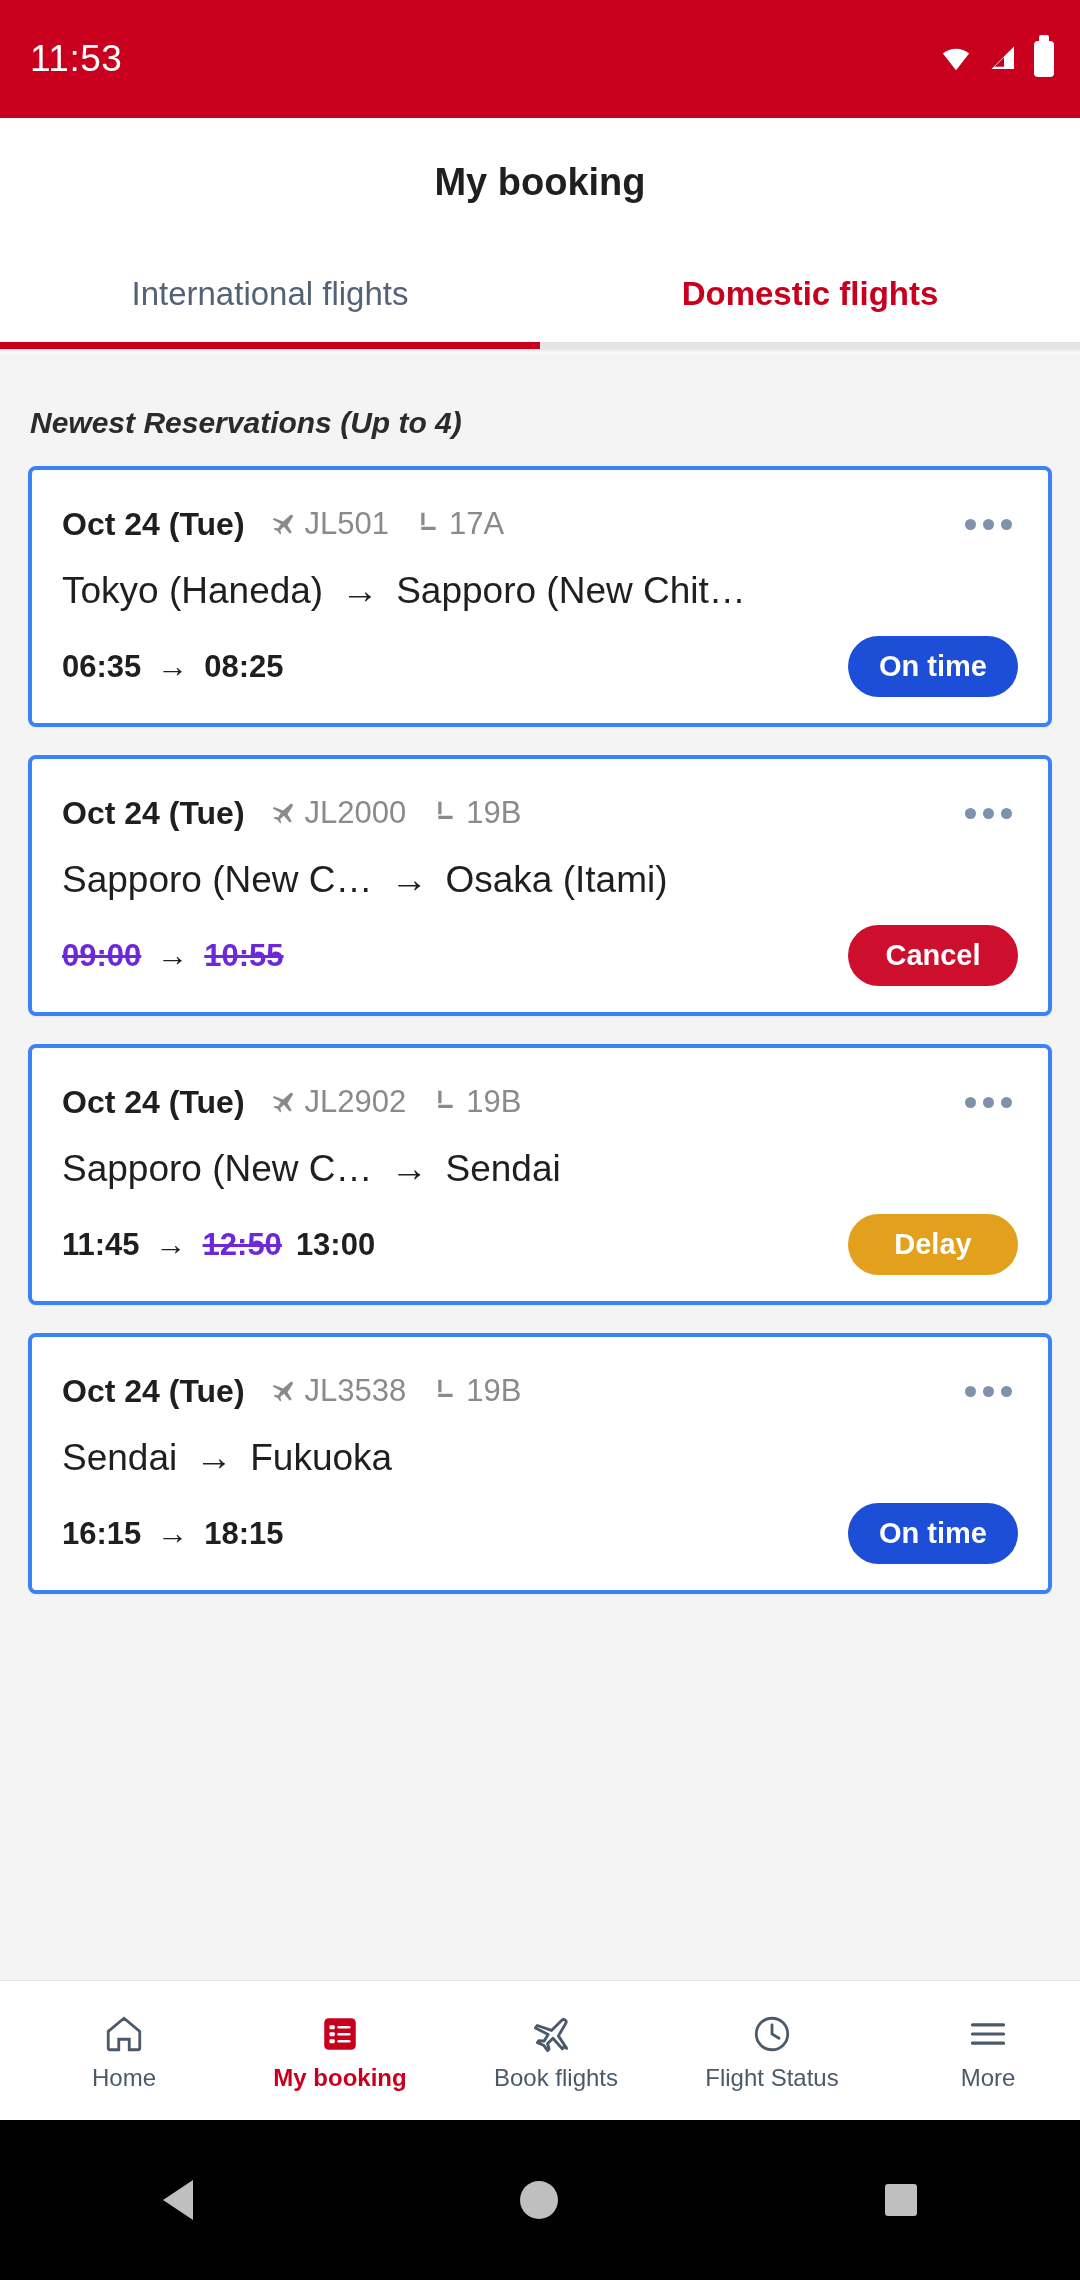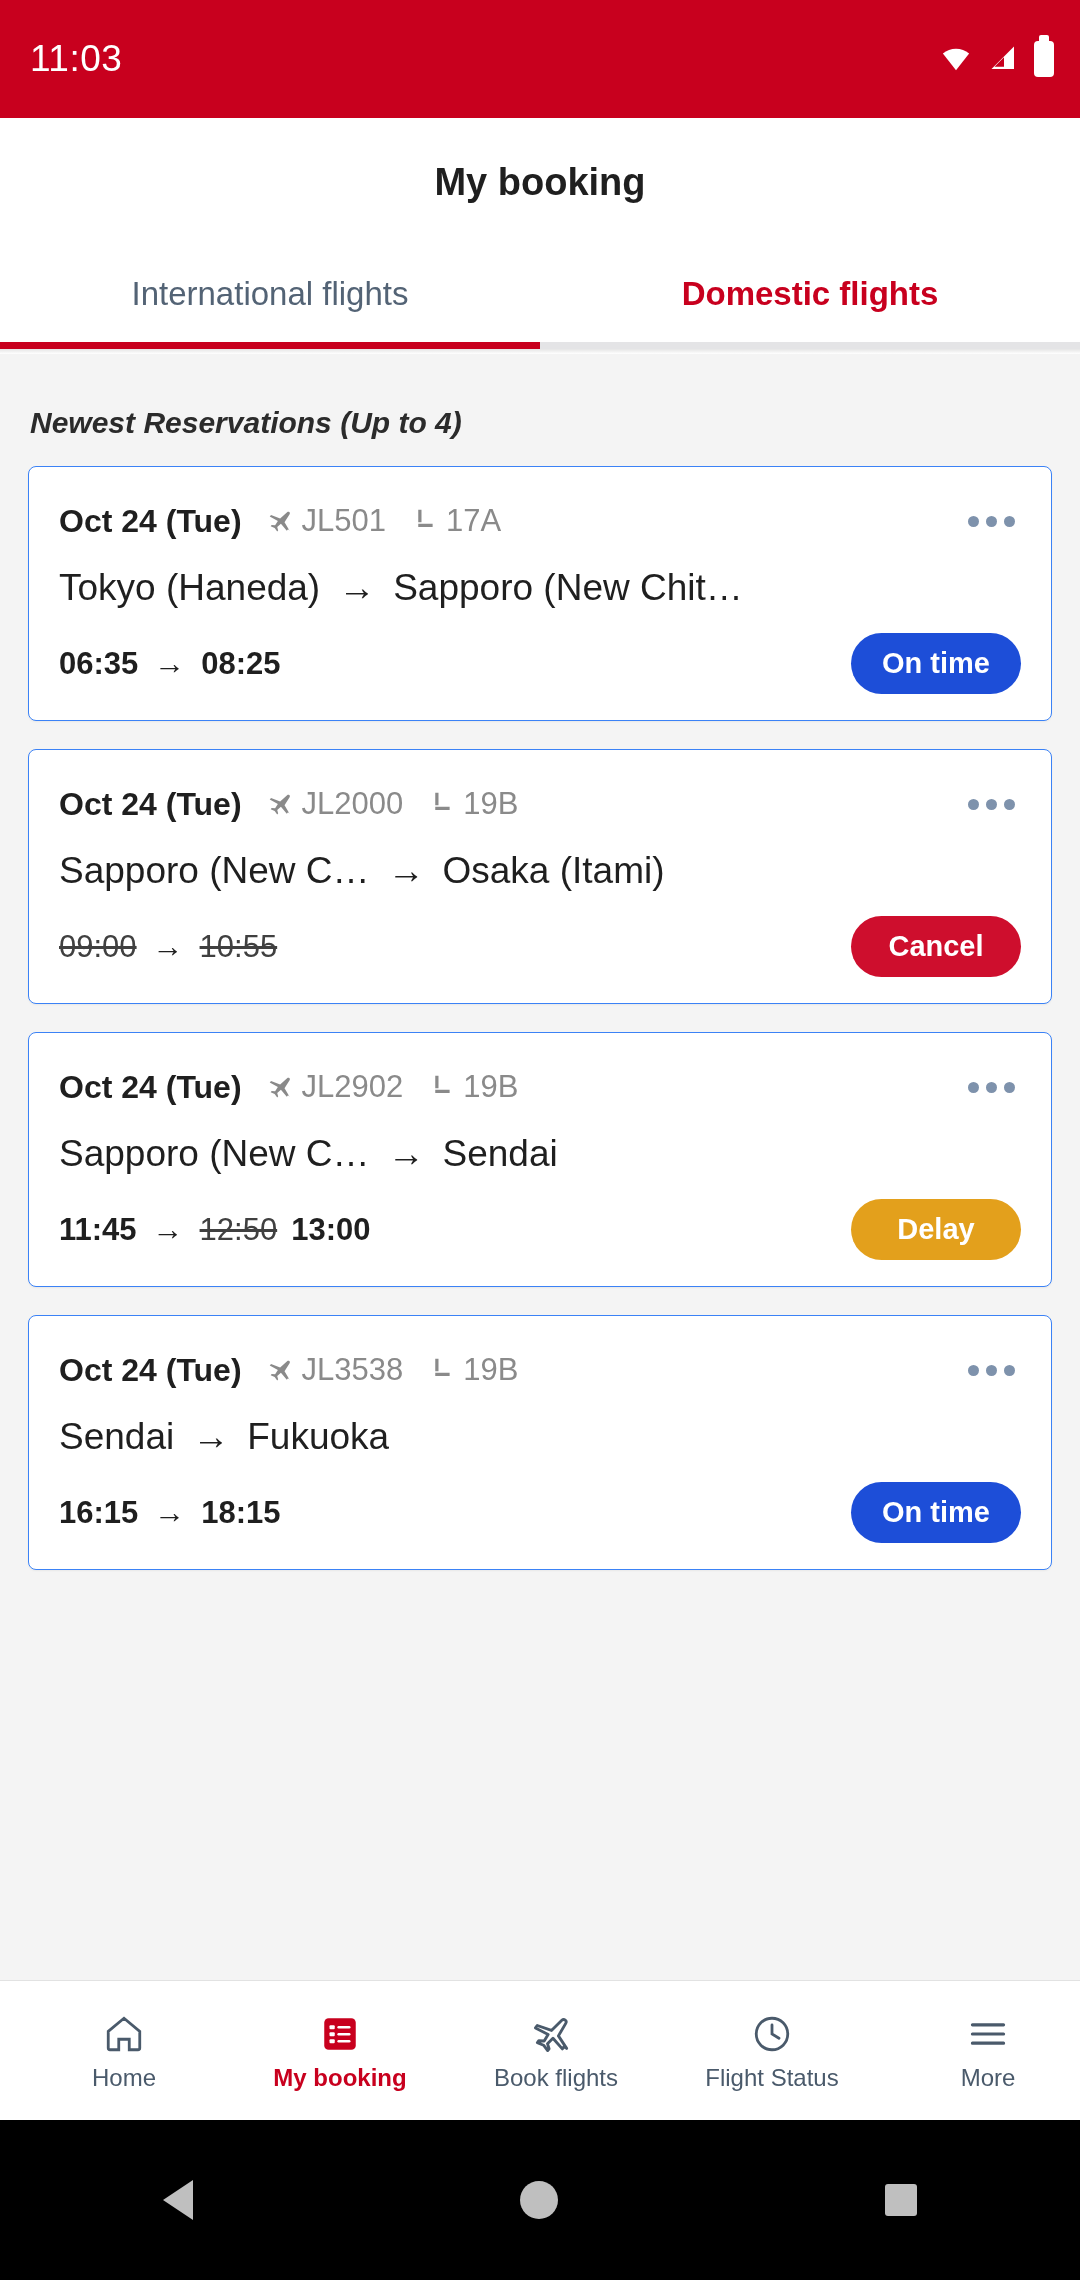--- a/index.html
+++ b/index.html
@@ -39,21 +39,21 @@
   .tab-track { flex: 0 0 7px; display: flex; background: #E4E4E6; }
   .tab-indicator { width: 50%; background: #C8001E; }
   .tab-shadow { flex: 0 0 5px;
     background: linear-gradient(to bottom, rgba(0,0,0,0.10), rgba(0,0,0,0)); }
 
   
   .content { flex: 1 1 auto; background: #F4F4F4; overflow: hidden; padding: 0 28px; position: relative; }
   .section-title { font-size: 30px; font-weight: bold; color: #2B2B2B; padding: 52px 2px 26px 2px; font-style: italic; }
 
   .card {
-    background: #ffffff; border: 1px solid #3b82f6; border-radius: 8px;
+    background: #ffffff; border: 4px solid #3b82f6; border-radius: 8px;
     padding: 30px 30px 26px 30px; margin-bottom: 28px;
     box-shadow: 0 1px 2px rgba(0,0,0,0.05);
   }
   .card-top { display: flex; align-items: center; height: 48px; }
   .card-date { font-size: 32px; font-weight: bold; color: #1F1F1F; white-space: nowrap; }
   .meta { display: flex; align-items: center; margin-left: 26px; color: #8A8A8A; font-size: 31px; white-space: nowrap; }
   .meta .glyph { display: inline-flex; align-items: center; margin-right: 4px; }
   .spacer { flex: 1; }
   .kebab { display: flex; gap: 7px; padding: 10px 6px; }
   .kebab span { width: 11px; height: 11px; border-radius: 50%; background: #7E92AC; display:block; }
@@ -62,21 +62,21 @@
     font-size: 37px; color: #1F1F1F; margin-top: 22px;
     white-space: nowrap; overflow: hidden;
     display: flex; align-items: center;
   }
   .route .seg { overflow: hidden; text-overflow: ellipsis; white-space: nowrap; }
   .route .arr { margin: 0 18px; flex: 0 0 auto; }
 
   .card-bottom { display: flex; align-items: center; margin-top: 24px; min-height: 56px; }
   .times { font-size: 31px; font-weight: bold; color: #1F1F1F; display: flex; align-items: center; white-space: nowrap; }
   .times .arr { margin: 0 16px; font-weight: normal; }
-  .strike { color: #404040; text-decoration: line-through; font-weight: normal; }
+  .strike { color: #6d28d9; text-decoration: line-through; font-weight: bold; }
   .newtime { margin-left: 14px; }
 
   .pill {
     margin-left: auto; border-radius: 40px; color: #ffffff;
     font-size: 29px; font-weight: bold; padding: 14px 30px; white-space: nowrap;
     display: inline-flex; align-items: center; justify-content: center; min-width: 170px;
   }
   .pill.ontime { background: #1d4ed8; }
   .pill.delay  { background: #E3A01C; }
   .pill.cancel { background: #CE0E2D; }
@@ -100,21 +100,21 @@
   .nav-back { width: 0; height: 0; border-top: 20px solid transparent; border-bottom: 20px solid transparent; border-right: 30px solid #BFBFBF; }
   .nav-home { width: 38px; height: 38px; border-radius: 50%; background: #BFBFBF; }
   .nav-rec  { width: 32px; height: 32px; background: #BFBFBF; border-radius: 3px; }
 </style>
 </head>
 <body>
 
 <div class="screen">
 
   <div class="statusbar">
-    <div class="status-time">11:03</div>
+    <div class="status-time">11:53</div>
     <div class="status-icons">
       <span class="ic-wifi">
         <svg viewBox="0 0 24 24" width="36" height="30">
             <path fill="#ffffff" d="M12 21 1.5 7.5C4.5 5 8.1 3.7 12 3.7s7.5 1.3 10.5 3.8L12 21z"></path>
           </svg>
       </span>
       <span class="ic-signal">
         <svg viewBox="0 0 24 24" width="34" height="30">
             <path fill="#ffffff" d="M2 20 20 2v18H2z"></path>
             <path fill="#C8001E" d="M4.4 18.2 12 10.6v7.6H4.4z"></path>

